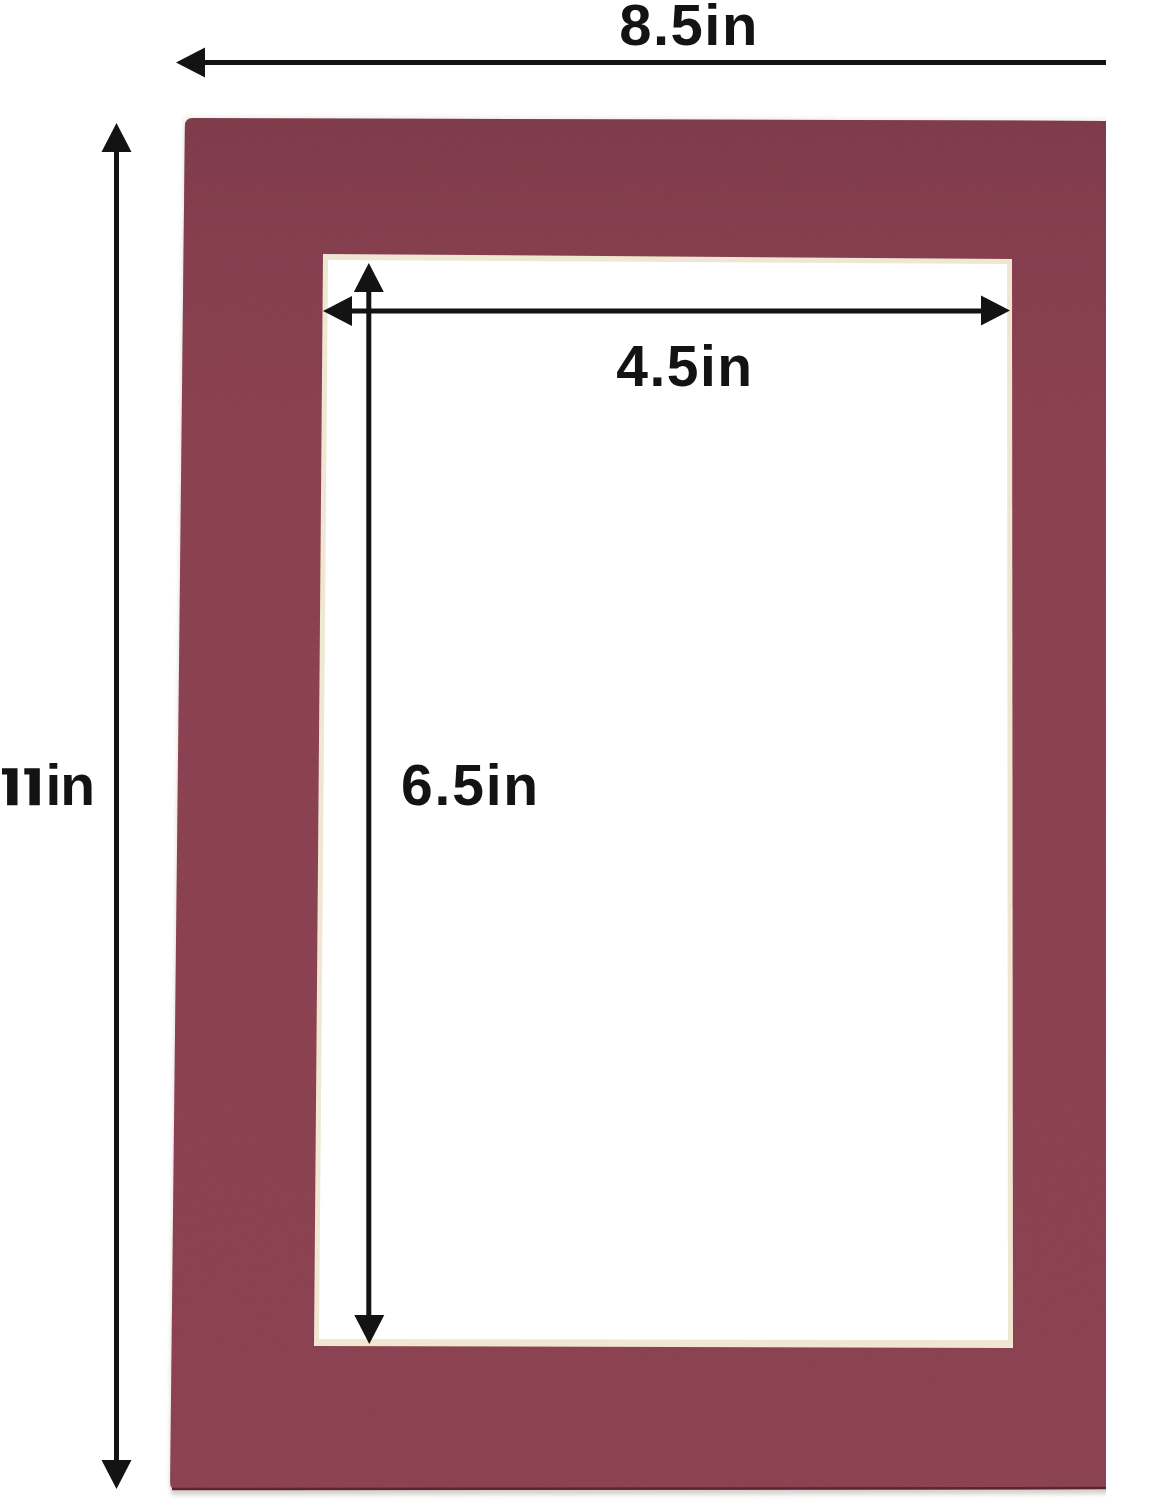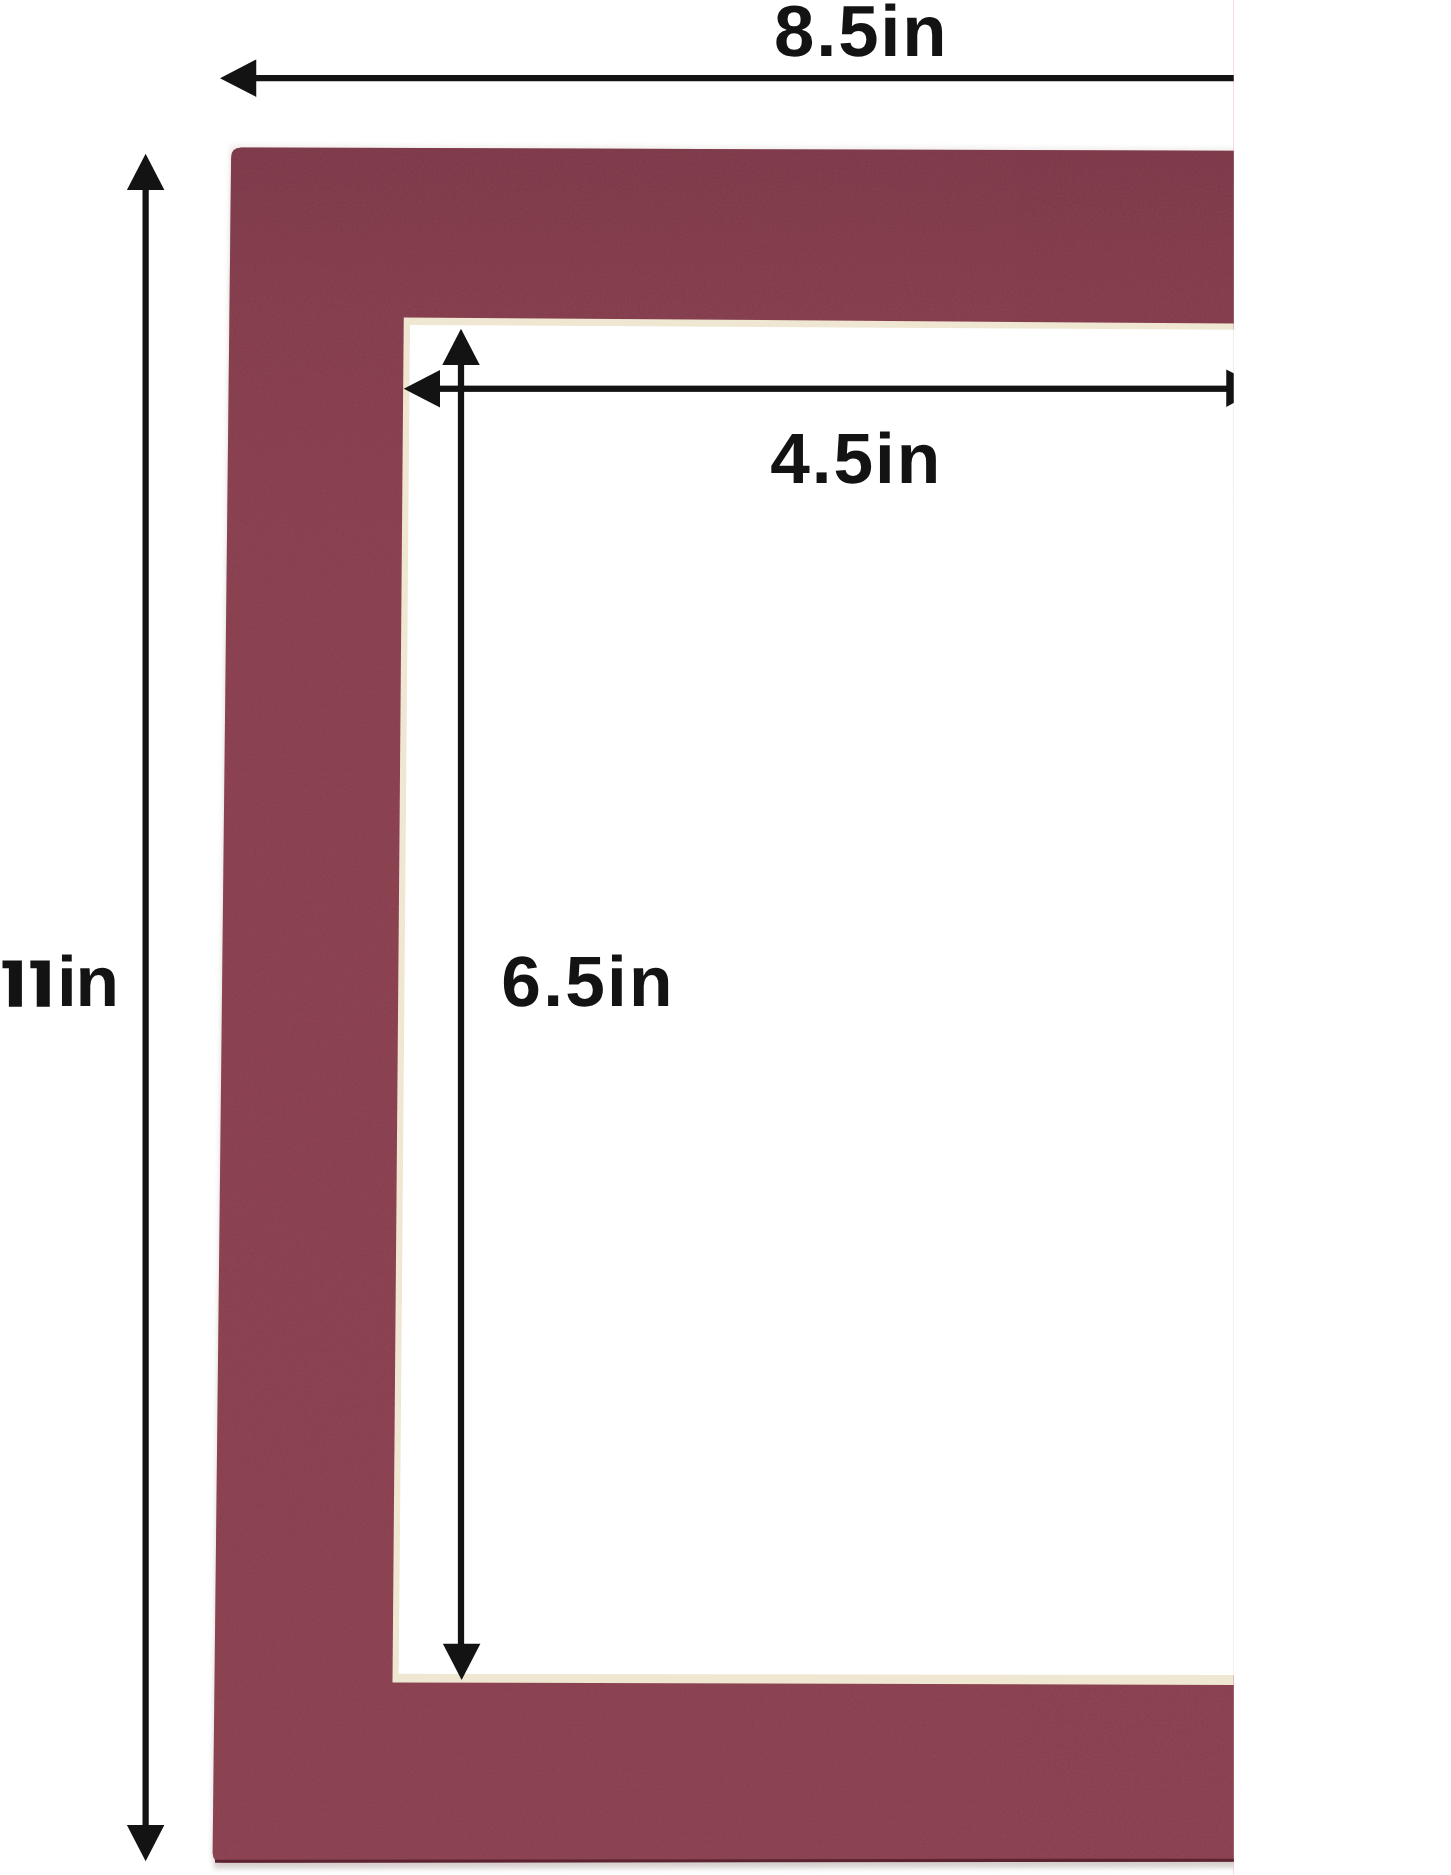--- a/index.html
+++ b/index.html
@@ -1,16 +1,16 @@
 <!DOCTYPE html>
 <html><head>
 <meta charset="utf-8">
 <style>
   html,body{margin:0;padding:0;background:#ffffff;}
-  .stage{position:relative;width:987px;height:1500px;background:#ec4899;overflow:hidden;
+  .stage{position:relative;width:1106px;height:1500px;background:#ec4899;overflow:hidden;
          font-family:"Liberation Sans", sans-serif;}
   svg{position:absolute;left:0;top:0;}
   text{font-family:"Liberation Sans", sans-serif;font-weight:bold;fill:#131313;}
 </style>
 </head>
 <body>
 <div class="stage">
 <svg width="1161" height="1500" viewBox="0 0 1161 1500">
   <defs>
     <filter id="paperNoise" x="-5%" y="-5%" width="110%" height="110%">

